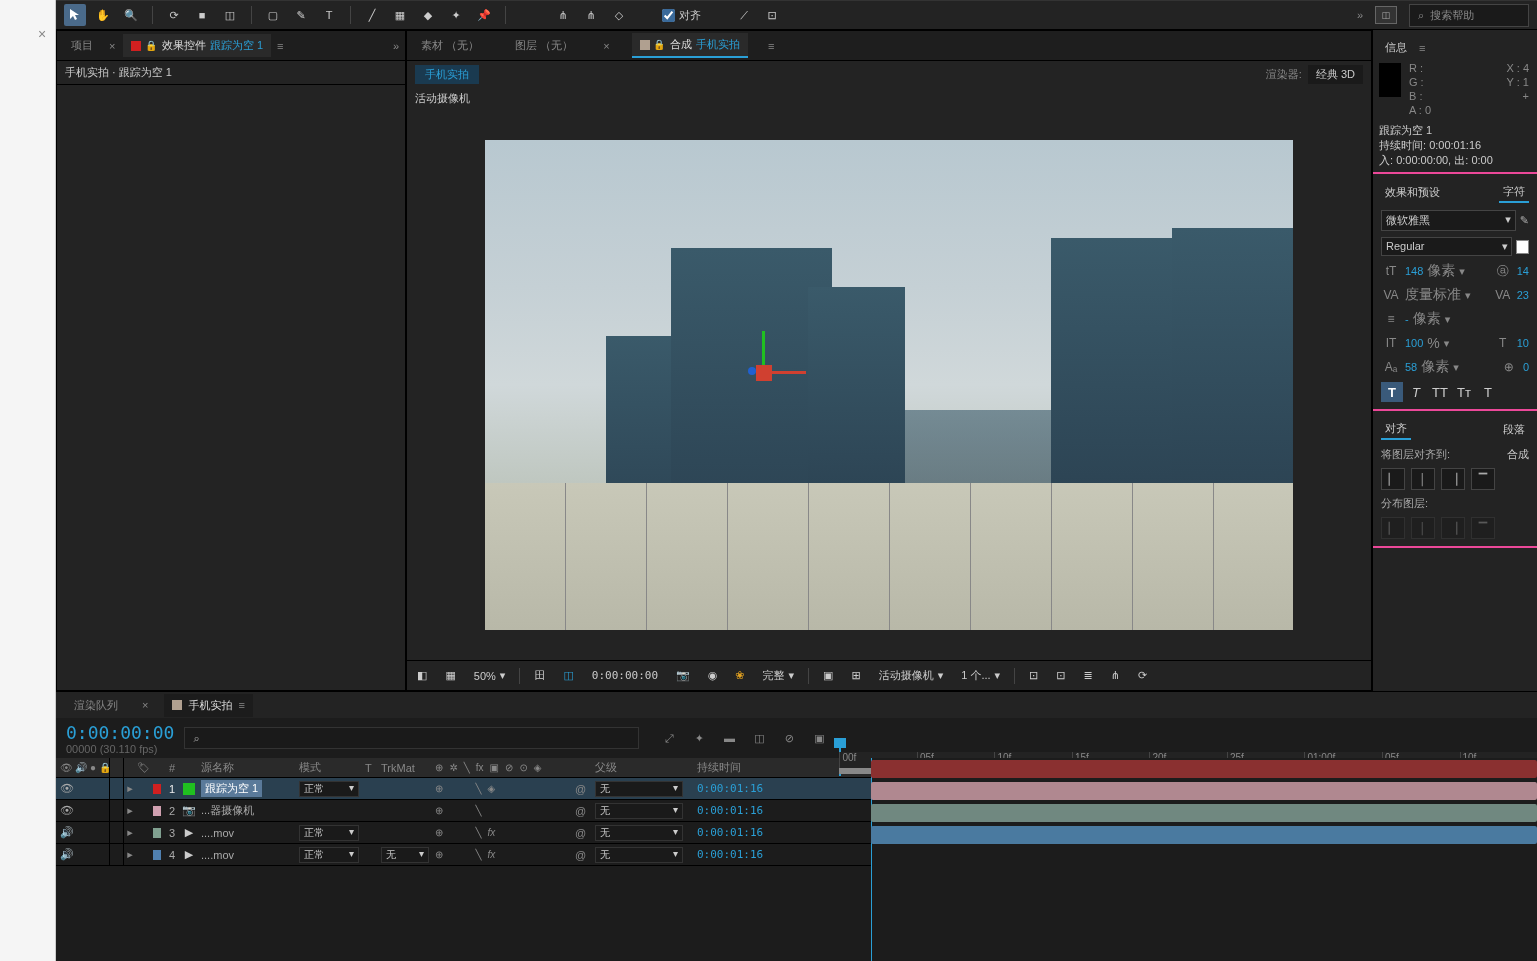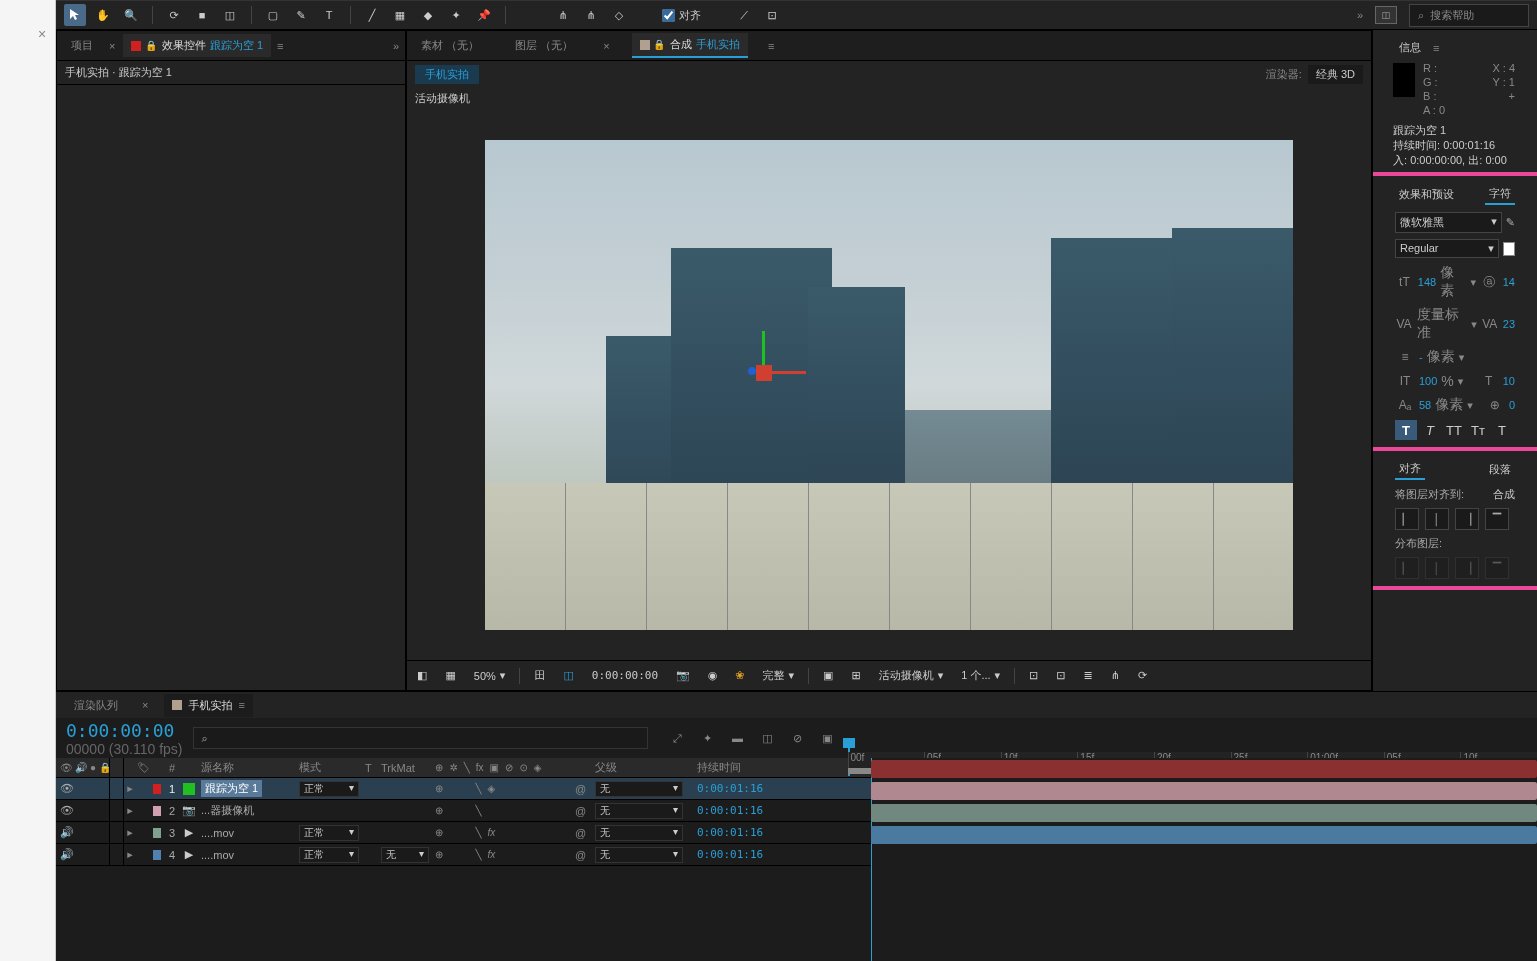--- a/index.html
+++ b/index.html
@@ -50,40 +50,40 @@
 .roof::before { content: ""; position: absolute; inset: 0; background: repeating-linear-gradient(90deg, transparent 0, transparent 80px, #888 80px, #888 81px); }
 .null-gizmo { position: absolute; left: 33.5%; top: 46%; }
 .null-gizmo .box { position: absolute; width: 16px; height: 16px; background: #d04030; top: 0; left: 0; }
 .null-gizmo .arrow-y { position: absolute; left: 6px; top: -34px; width: 3px; height: 34px; background: #20c020; }
 .null-gizmo .arrow-x { position: absolute; left: 14px; top: 6px; width: 36px; height: 3px; background: #d04030; }
 .null-gizmo .arrow-z { position: absolute; left: -8px; top: 2px; width: 8px; height: 8px; background: #2060d0; border-radius: 50%; }
 .viewer-footer { height: 30px; display: flex; align-items: center; padding: 0 6px; gap: 10px; background: #232323; border-top: 1px solid #000; color: #ccc; }
 .vf-item { display: flex; align-items: center; gap: 4px; padding: 2px 4px; }
 .vf-sep { width: 1px; height: 16px; background: #444; }
 .right-panel { width: 165px; background: #232323; border-left: 1px solid #000; display: flex; flex-direction: column; }
-.rp-section { border-bottom: 4px solid #ec4899; padding: 4px 20px; }
+.rp-section { border-bottom: 2px solid #ec4899; padding: 4px 6px; }
 .rp-tab-row { display: flex; align-items: center; gap: 8px; padding: 4px 2px; }
 .rp-tab { color: #ccc; padding: 2px 4px; }
 .rp-row { display: flex; justify-content: space-between; padding: 1px 2px; color: #888; font-size: 11px; }
 .rp-control-row { display: flex; align-items: center; gap: 4px; padding: 3px 2px; }
 .rp-icon { width: 20px; height: 18px; display: flex; align-items: center; justify-content: center; color: #888; font-size: 12px; border: 1px solid transparent; }
 .rp-val { color: #2a9fd6; font-size: 11px; }
 .rp-unit { color: #888; font-size: 14px; }
 .rp-dropdown { background: #1a1a1a; border: 1px solid #444; padding: 2px 4px; width: 100%; color: #ccc; display: flex; justify-content: space-between; }
 .style-btn { width: 22px; height: 20px; display: flex; align-items: center; justify-content: center; color: #ccc; font-size: 13px; }
 .style-btn.active { background: #3a5a7a; color: #fff; }
 .align-btn { width: 24px; height: 22px; background: #1a1a1a; border: 1px solid #444; display: flex; align-items: center; justify-content: center; }
 .timeline-panel { height: 270px; background: #1c1c1c; border-top: 1px solid #000; display: flex; flex-direction: column; }
 .tl-tabs { height: 26px; display: flex; align-items: center; padding: 0 10px; gap: 14px; background: #232323; }
 .tl-tab { padding: 4px 8px; color: #888; display: flex; align-items: center; gap: 6px; }
 .tl-tab.active { background: #1c1c1c; color: #ddd; }
 .tl-header { height: 40px; display: flex; align-items: center; }
 .timecode { padding: 0 10px; }
 .timecode-big { color: #2a9fd6; font-size: 18px; font-family: monospace; }
-.timecode-small { color: #666; font-size: 14px; }
+.timecode-small { color: #666; font-size: 11px; }
 .tl-search { flex: 0 0 455px; background: #1a1a1a; border: 1px solid #333; height: 22px; padding: 0 8px; display: flex; align-items: center; gap: 6px; margin-right: 10px; }
 .tl-icons { display: flex; gap: 10px; padding: 0 10px; }
 .tl-icon { width: 20px; height: 20px; display: flex; align-items: center; justify-content: center; color: #888; }
 .ruler-wrap { flex: 1; position: relative; }
 .ruler { position: absolute; left: 0; right: 0; top: 14px; height: 22px; background: #232323; border-bottom: 1px solid #000; display: flex; font-size: 10px; color: #888; }
 .ruler-tick { flex: 1; border-left: 1px solid #444; padding-left: 2px; }
 .playhead { position: absolute; left: 0; top: 0; width: 2px; height: 38px; background: #2a9fd6; }
 .playhead::before { content: ""; position: absolute; top: 0; left: -5px; width: 12px; height: 10px; background: #2a9fd6; }
 .work-area { position: absolute; left: 0; right: 0; top: 30px; height: 6px; background: #888; }
 .tl-layers { flex: 1; display: flex; }

